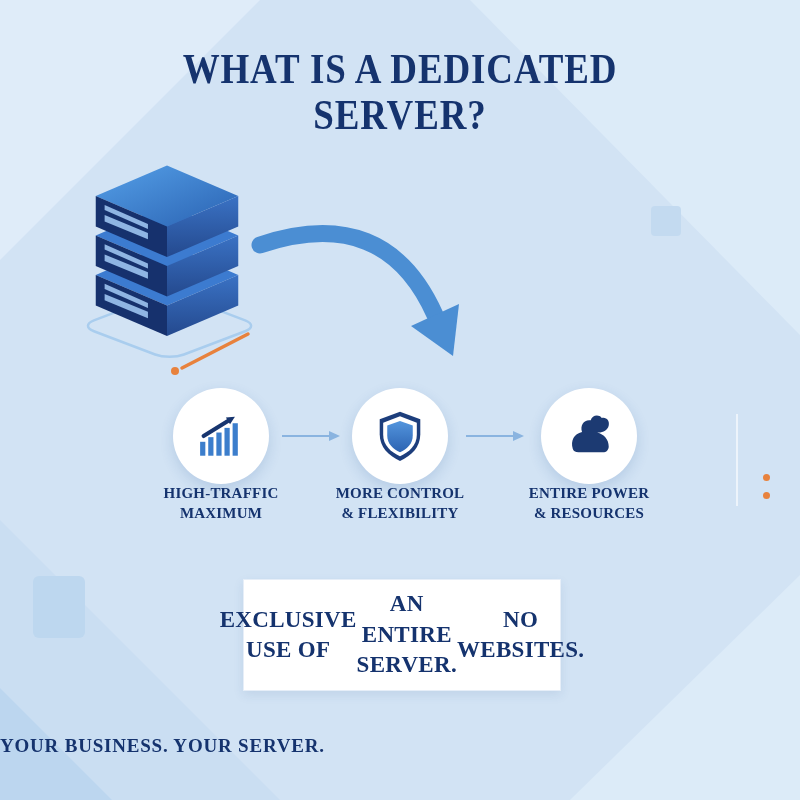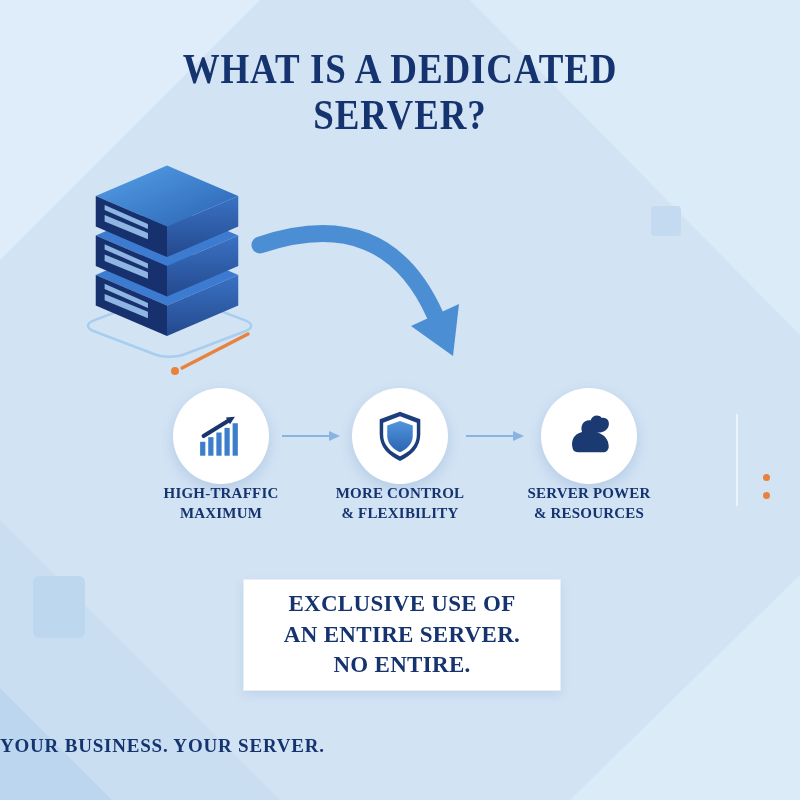--- a/index.html
+++ b/index.html
@@ -26,21 +26,21 @@
   }
   .feature-label{
     text-align:center;font-size:15px;font-weight:700;
     line-height:1.3;color:var(--navy,#15336e);letter-spacing:0.2px;
   }
   .connector{top:429px;}
   
   .callout{
     left:243px;top:579px;width:316px;height:110px;background:#ffffff;
     border:1px solid #e6eef8;box-shadow:0 4px 10px rgba(40,80,140,0.10);
-    display:flex;flex-direction:column;align-items:center;justify-content:center;
+    display:flex;flex-direction:row;align-items:center;justify-content:center;
     text-align:center;font-size:23px;font-weight:700;line-height:1.32;
     color:var(--navy,#15336e);letter-spacing:0.3px;
   }
   
   .footer{
     left:0;top:735px;width:800px;font-size:19px;font-weight:700;
     color:var(--navy,#15336e);letter-spacing:0.8px;
   }
   .orange-dot{width:7px;height:7px;border-radius:50%;background:var(--orange,#e8823d);}
   .v-line{left:736px;top:414px;width:2px;height:92px;background:rgba(255,255,255,0.6);}
@@ -167,29 +167,29 @@
     <polygon points="47,2 58,7 47,12" fill="#8ab4e0"></polygon>
   </svg>
 
   <div class="abs feature" style="left:499px;">
     <div class="feature-circle">
       <svg width="58" height="58" viewBox="0 0 100 100">
         <path d="M22 72 C18 58 24 46 38 43 C34 31 42 21 53 23 C55 14 67 12 72 19 C80 17 86 24 84 32 C82 41 73 45 64 44 C76 47 84 56 84 68 C84 74 80 78 74 78 L32 78 C26 78 23 76 22 72 Z" fill="#1c3a72"></path>
       </svg>
     </div>
     <div class="feature-label">
-      <div>SERVER POWER</div>
+      <div>ENTIRE POWER</div>
       <div>&amp; RESOURCES</div>
     </div>
   </div>
 
   <div class="abs orange-dot" style="left:763px;top:474px;"></div>
   <div class="abs orange-dot" style="left:763px;top:492px;"></div>
 
   <div class="abs callout">
     <div>EXCLUSIVE USE OF</div>
     <div>AN ENTIRE SERVER.</div>
-    <div>NO ENTIRE.</div>
+    <div>NO WEBSITES.</div>
   </div>
 
   <div class="abs footer">YOUR BUSINESS. YOUR SERVER.</div>
 
 </div>
 
 </body></html>

